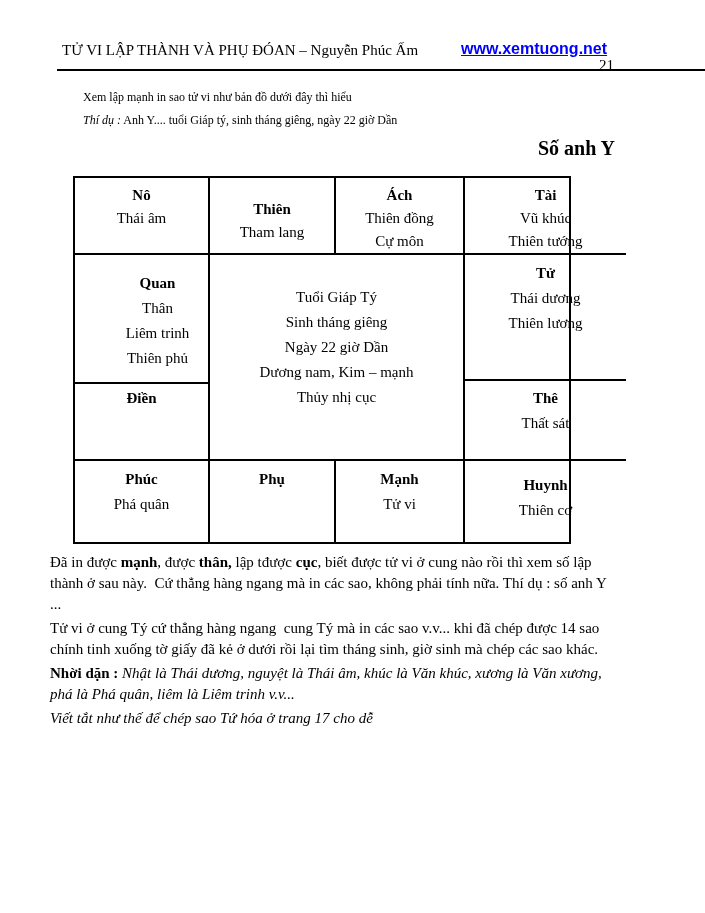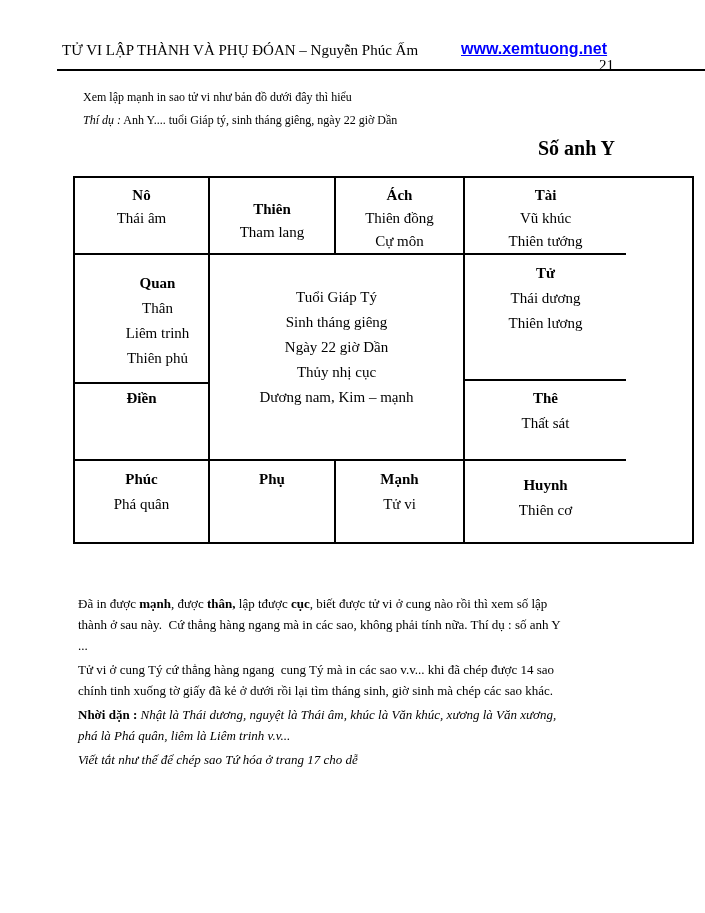--- a/index.html
+++ b/index.html
@@ -16,31 +16,31 @@
     font-weight:bold;font-size:16px;text-decoration:underline;white-space:nowrap;cursor:pointer;}
   .page-num{position:absolute;left:599px;top:41px;font-size:15px;margin-top:16px;}
   .header-rule{position:absolute;left:57px;top:69px;width:648px;height:2px;background:#000;}
 
   
   .intro-line{position:absolute;font-size:12px;white-space:pre-wrap;}
   .chart-title{position:absolute;left:60px;top:137px;width:555px;text-align:right;
     font-weight:bold;font-size:20px;}
 
   
-  .chart{position:absolute;left:73px;top:176px;width:621px;height:368px;
+  .chart{position:absolute;left:73px;top:176px;width:498px;height:368px;
     border:2px solid #000;box-sizing:border-box;}
   .hline{position:absolute;background:#000;height:2px;}
   .vline{position:absolute;background:#000;width:2px;}
   .cell{position:absolute;text-align:center;font-size:15px;box-sizing:border-box;}
   .r1 .cline{line-height:23px;}
   .cline{line-height:25px;white-space:pre-wrap;}
   .clabel{font-weight:bold;}
 
   
-  .paras{position:absolute;left:78px;top:552px;width:592px;font-size:13px;margin-top:41px;}
+  .paras{position:absolute;left:50px;top:552px;width:592px;font-size:15px;}
   .para{margin:0 0 3px 0;}
   .pline{line-height:21px;white-space:pre-wrap;}
   .b{font-weight:bold;}
   .i{font-style:italic;}
 </style>
 </head>
 <body>
 
 <div class="page">
 
@@ -86,22 +86,22 @@
     <div class="cell" style="left:16px;top:77px;width:133px;height:127px;padding-top:16px;">
       <div class="cline clabel">Quan</div>
       <div class="cline">Thân</div>
       <div class="cline">Liêm trinh</div>
       <div class="cline">Thiên phủ</div>
     </div>
     <div class="cell" style="left:135px;top:77px;width:253px;height:204px;padding-top:30px;">
       <div class="cline">Tuổi Giáp Tý</div>
       <div class="cline">Sinh tháng giêng</div>
       <div class="cline">Ngày 22 giờ Dần</div>
+      <div class="cline">Dương nam, Kim – mạnh</div>
       <div class="cline">Thủy nhị cục</div>
-      <div class="cline">Dương nam, Kim – mạnh</div>
     </div>
     <div class="cell" style="left:390px;top:77px;width:161px;height:124px;padding-top:6px;">
       <div class="cline clabel">Tử</div>
       <div class="cline">Thái dương</div>
       <div class="cline">Thiên lương</div>
     </div>
     <div class="cell" style="left:0;top:206px;width:133px;height:75px;padding-top:2px;">
       <div class="cline clabel">Điền</div>
     </div>
     <div class="cell" style="left:390px;top:203px;width:161px;height:78px;padding-top:5px;">

